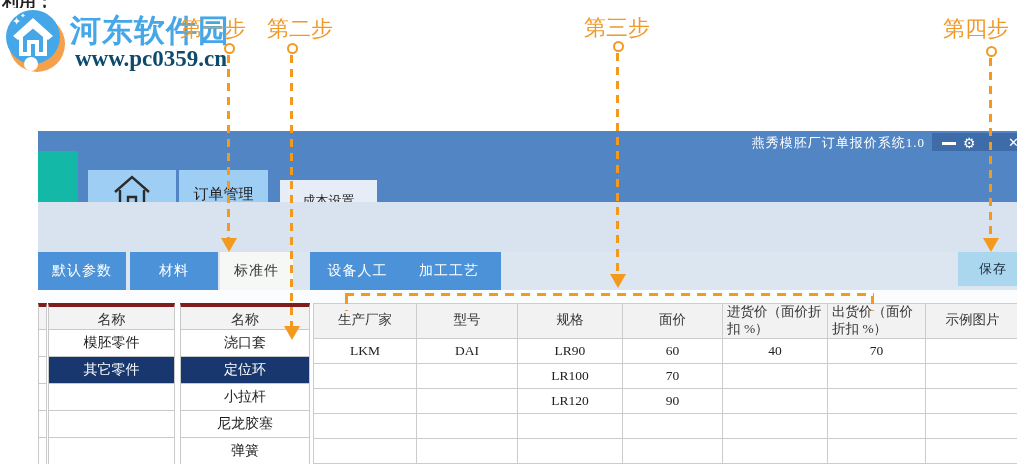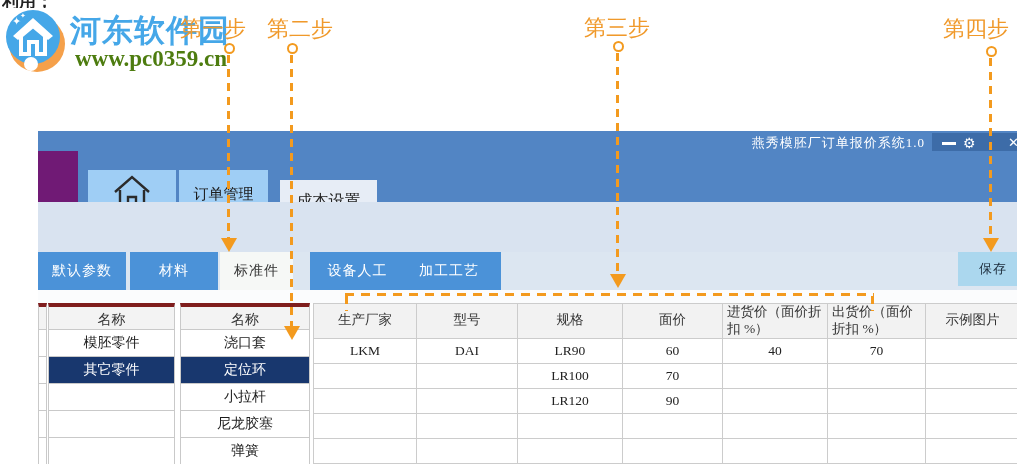--- a/index.html
+++ b/index.html
@@ -4,48 +4,48 @@
 <style>
   html,body{margin:0;padding:0;background:#fff;}
   #stage{position:relative;width:1017px;height:464px;overflow:hidden;background:#ffffff;
          font-family:"Liberation Serif","DejaVu Serif",serif;}
 
   
   .clip-top{position:absolute;left:2px;top:0;height:8px;width:80px;overflow:hidden;}
   .clip-top span{display:block;transform:translateY(-10px);font-size:17px;color:#222;font-weight:bold;}
   .logo{position:absolute;left:4px;top:9px;}
   .site-name{position:absolute;left:70px;top:10px;font-size:31px;font-weight:bold;color:#45a7e8;letter-spacing:1px;white-space:nowrap;}
-  .site-url{position:absolute;left:75px;top:46px;font-size:23px;font-weight:bold;color:#4d7c0f;white-space:nowrap;}
+  .site-url{position:absolute;left:75px;top:46px;font-size:23px;font-weight:bold;color:#0c4a6e;white-space:nowrap;}
 
   
   .step-label{position:absolute;font-size:22px;color:#f0992a;white-space:nowrap;z-index:60;}
   .dot{position:absolute;width:7px;height:7px;border:2px solid #f39a1e;border-radius:50%;z-index:60;}
   .vdash{position:absolute;width:3px;z-index:60;
          background:repeating-linear-gradient(to bottom,#f39a1e 0 8px,rgba(0,0,0,0) 8px 14px);}
   .hdash{position:absolute;height:3px;z-index:60;
          background:repeating-linear-gradient(to right,#f39a1e 0 9px,rgba(0,0,0,0) 9px 16px);}
   .arrow-down{position:absolute;width:0;height:0;z-index:60;
          border-left:8px solid transparent;border-right:8px solid transparent;border-top:14px solid #f39a1e;}
 
   
-  #win{position:absolute;left:38px;top:131px;width:979px;height:333px;overflow:hidden;background:#701a75;z-index:1;}
+  #win{position:absolute;left:38px;top:131px;width:979px;height:333px;overflow:hidden;background:#14b8a6;z-index:1;}
   .titlebar{position:absolute;left:0;top:0;right:0;height:20px;background:#5285c4;}
   .win-title{position:absolute;right:92px;top:3px;font-size:13px;color:#fff;letter-spacing:1px;white-space:nowrap;}
   .controls{position:absolute;left:894px;top:2px;width:92px;height:22px;background:#3d6ca8;}
   .min-btn{position:absolute;left:10px;top:9px;width:14px;height:3px;background:#fff;}
   .gear-btn{position:absolute;left:31px;top:2px;color:#fff;font-size:14px;font-family:"DejaVu Sans",sans-serif;}
   .close-btn{position:absolute;left:76px;top:2px;color:#fff;font-size:13px;font-family:"DejaVu Sans",sans-serif;}
 
   .navband{position:absolute;left:0;top:20px;right:0;height:51px;background:#5285c4;margin-left:40px;}
   .home-tab{position:absolute;left:10px;top:19px;width:88px;height:48px;background:#9fcef5;
             display:flex;align-items:center;justify-content:center;}
   .tab-order{position:absolute;left:101px;top:19px;width:89px;height:48px;background:#9fcef5;
             display:flex;align-items:center;justify-content:center;font-size:15px;color:#1c1c1c;}
   .tab-cost{position:absolute;left:202px;top:29px;width:97px;height:42px;background:#e7edf6;
-            display:flex;align-items:center;justify-content:center;font-size:16px;color:#222;}
+            display:flex;align-items:center;justify-content:center;font-size:13px;color:#222;}
 
   .band{position:absolute;left:0;top:71px;right:0;height:50px;background:#d9e3f0;}
   .btnrow{position:absolute;left:0;top:121px;right:0;height:38px;background:#dce6f1;padding-left:6px;}
   .sub-btn{position:absolute;top:0;height:38px;background:#4b92d8;color:#fff;font-size:14px;
            display:flex;align-items:center;justify-content:center;letter-spacing:1px;}
   .sub-btn.active{background:#f6f8f6;color:#333;}
   .sb1{left:0;width:88px}.sb2{left:92px;width:88px}.sb3{left:182px;width:73px}
   .sb4{left:272px;width:95px}.sb5{left:359px;width:104px}
   .save-btn{position:absolute;left:920px;top:0;width:70px;height:34px;background:#abd7ee;color:#1b2b3a;
             font-size:13px;display:flex;align-items:center;justify-content:center;letter-spacing:1px;}

